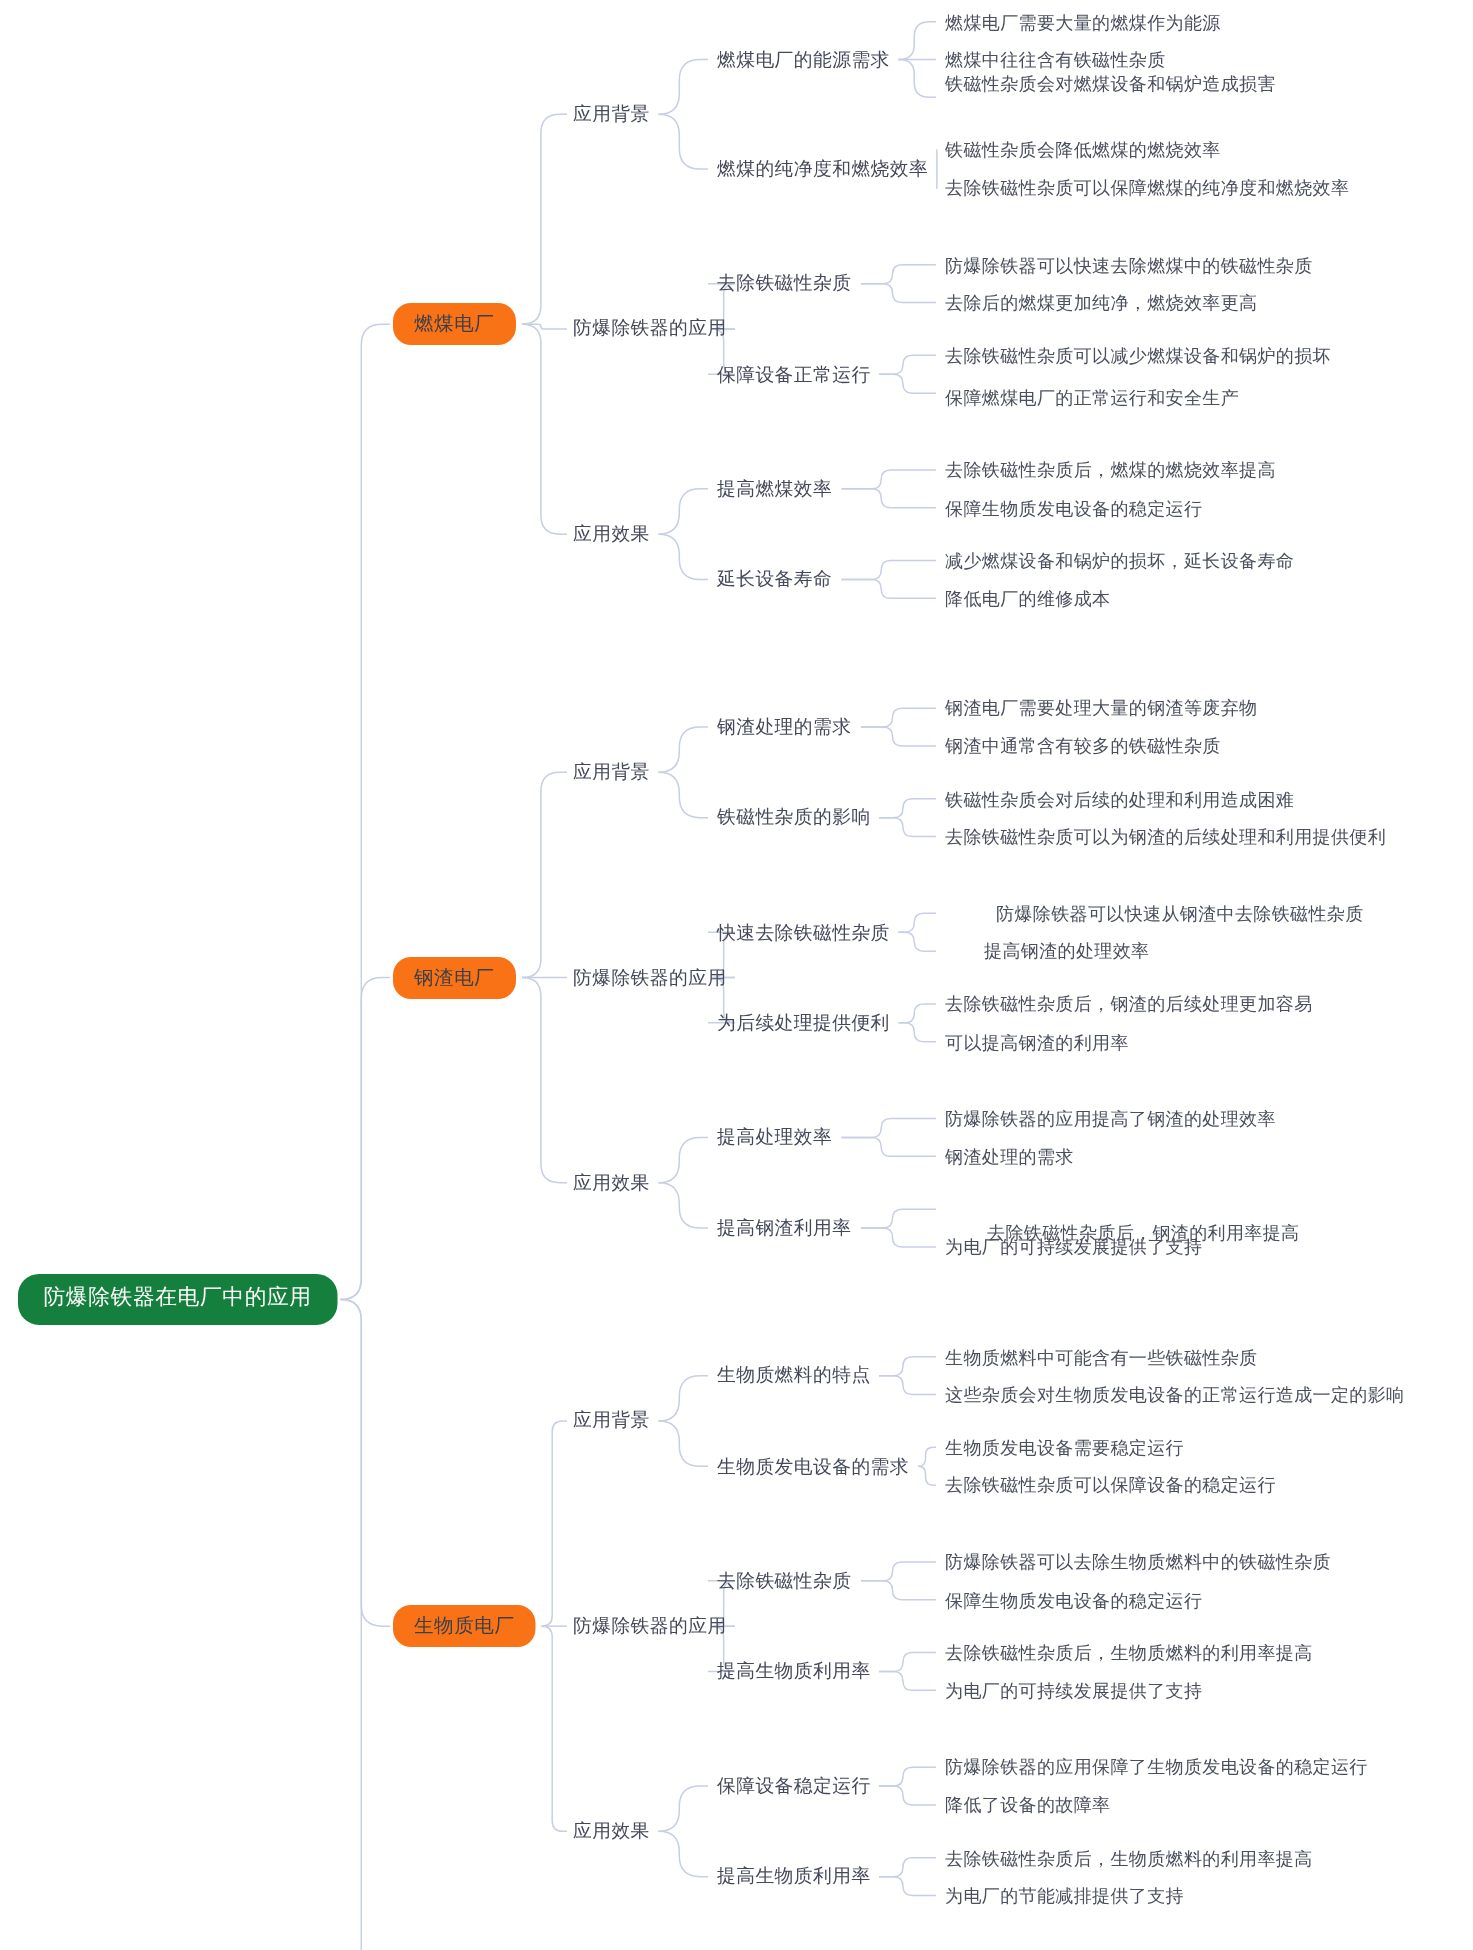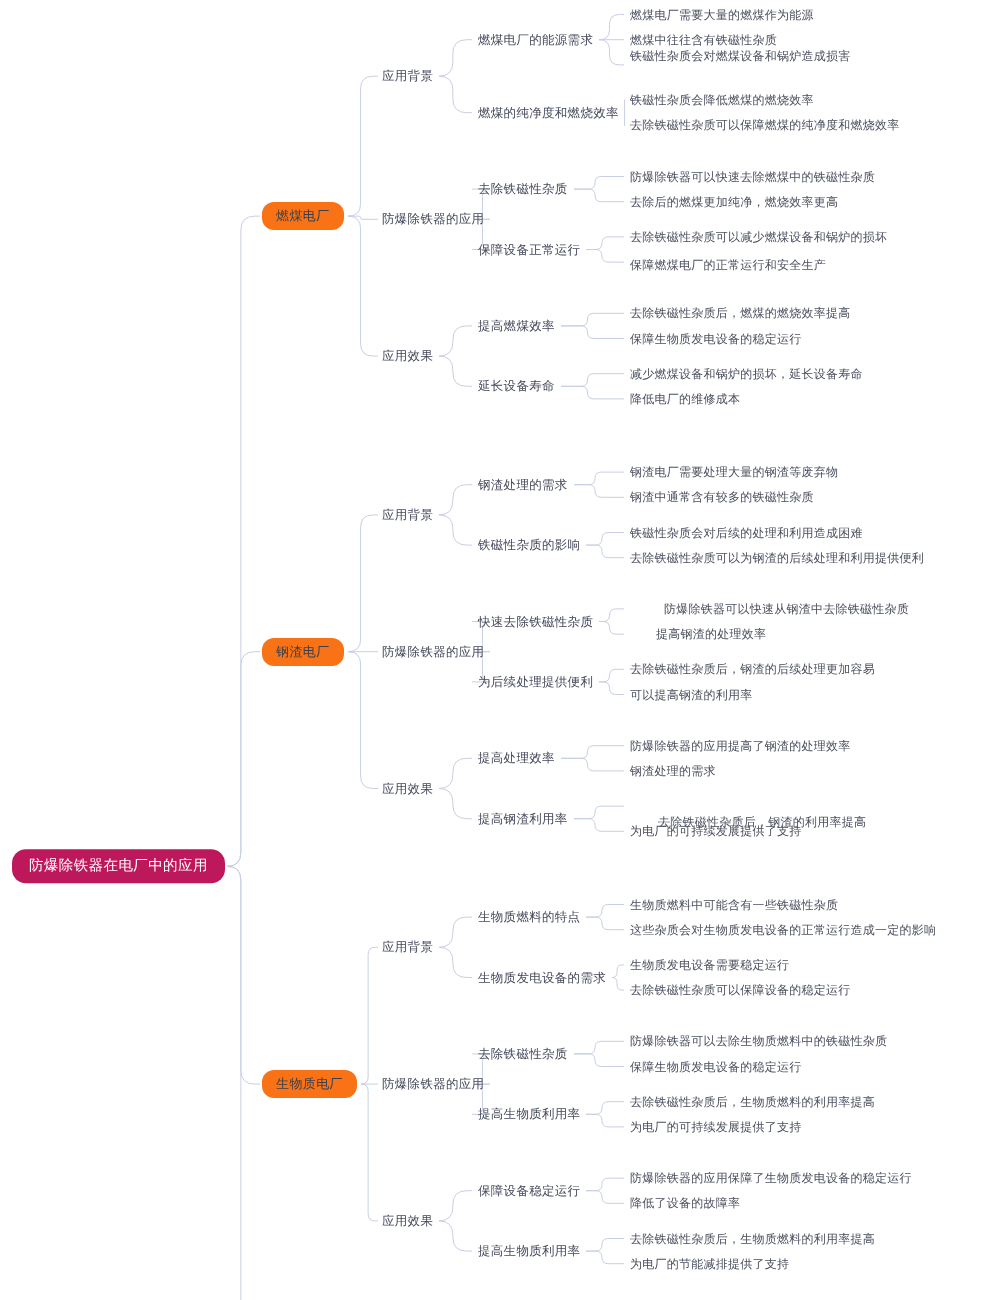--- a/index.html
+++ b/index.html
@@ -22,21 +22,21 @@
     pointer-events:none;
   }
   .node{
     position:absolute;
     white-space:nowrap;
     line-height:1;
     transform:translateY(-50%);
   }
   
   .root{
-    background:#be185d;
+    background:#15803d;
     color:#ffffff;
     font-size:14.5px;
     padding:9px 17px 10px 17px;
     border-radius:14px;
     letter-spacing:.4px;
     box-shadow:0 0 0 0 rgba(0,0,0,0);
   }
   
   .lvl1{
     background:#f97316;

